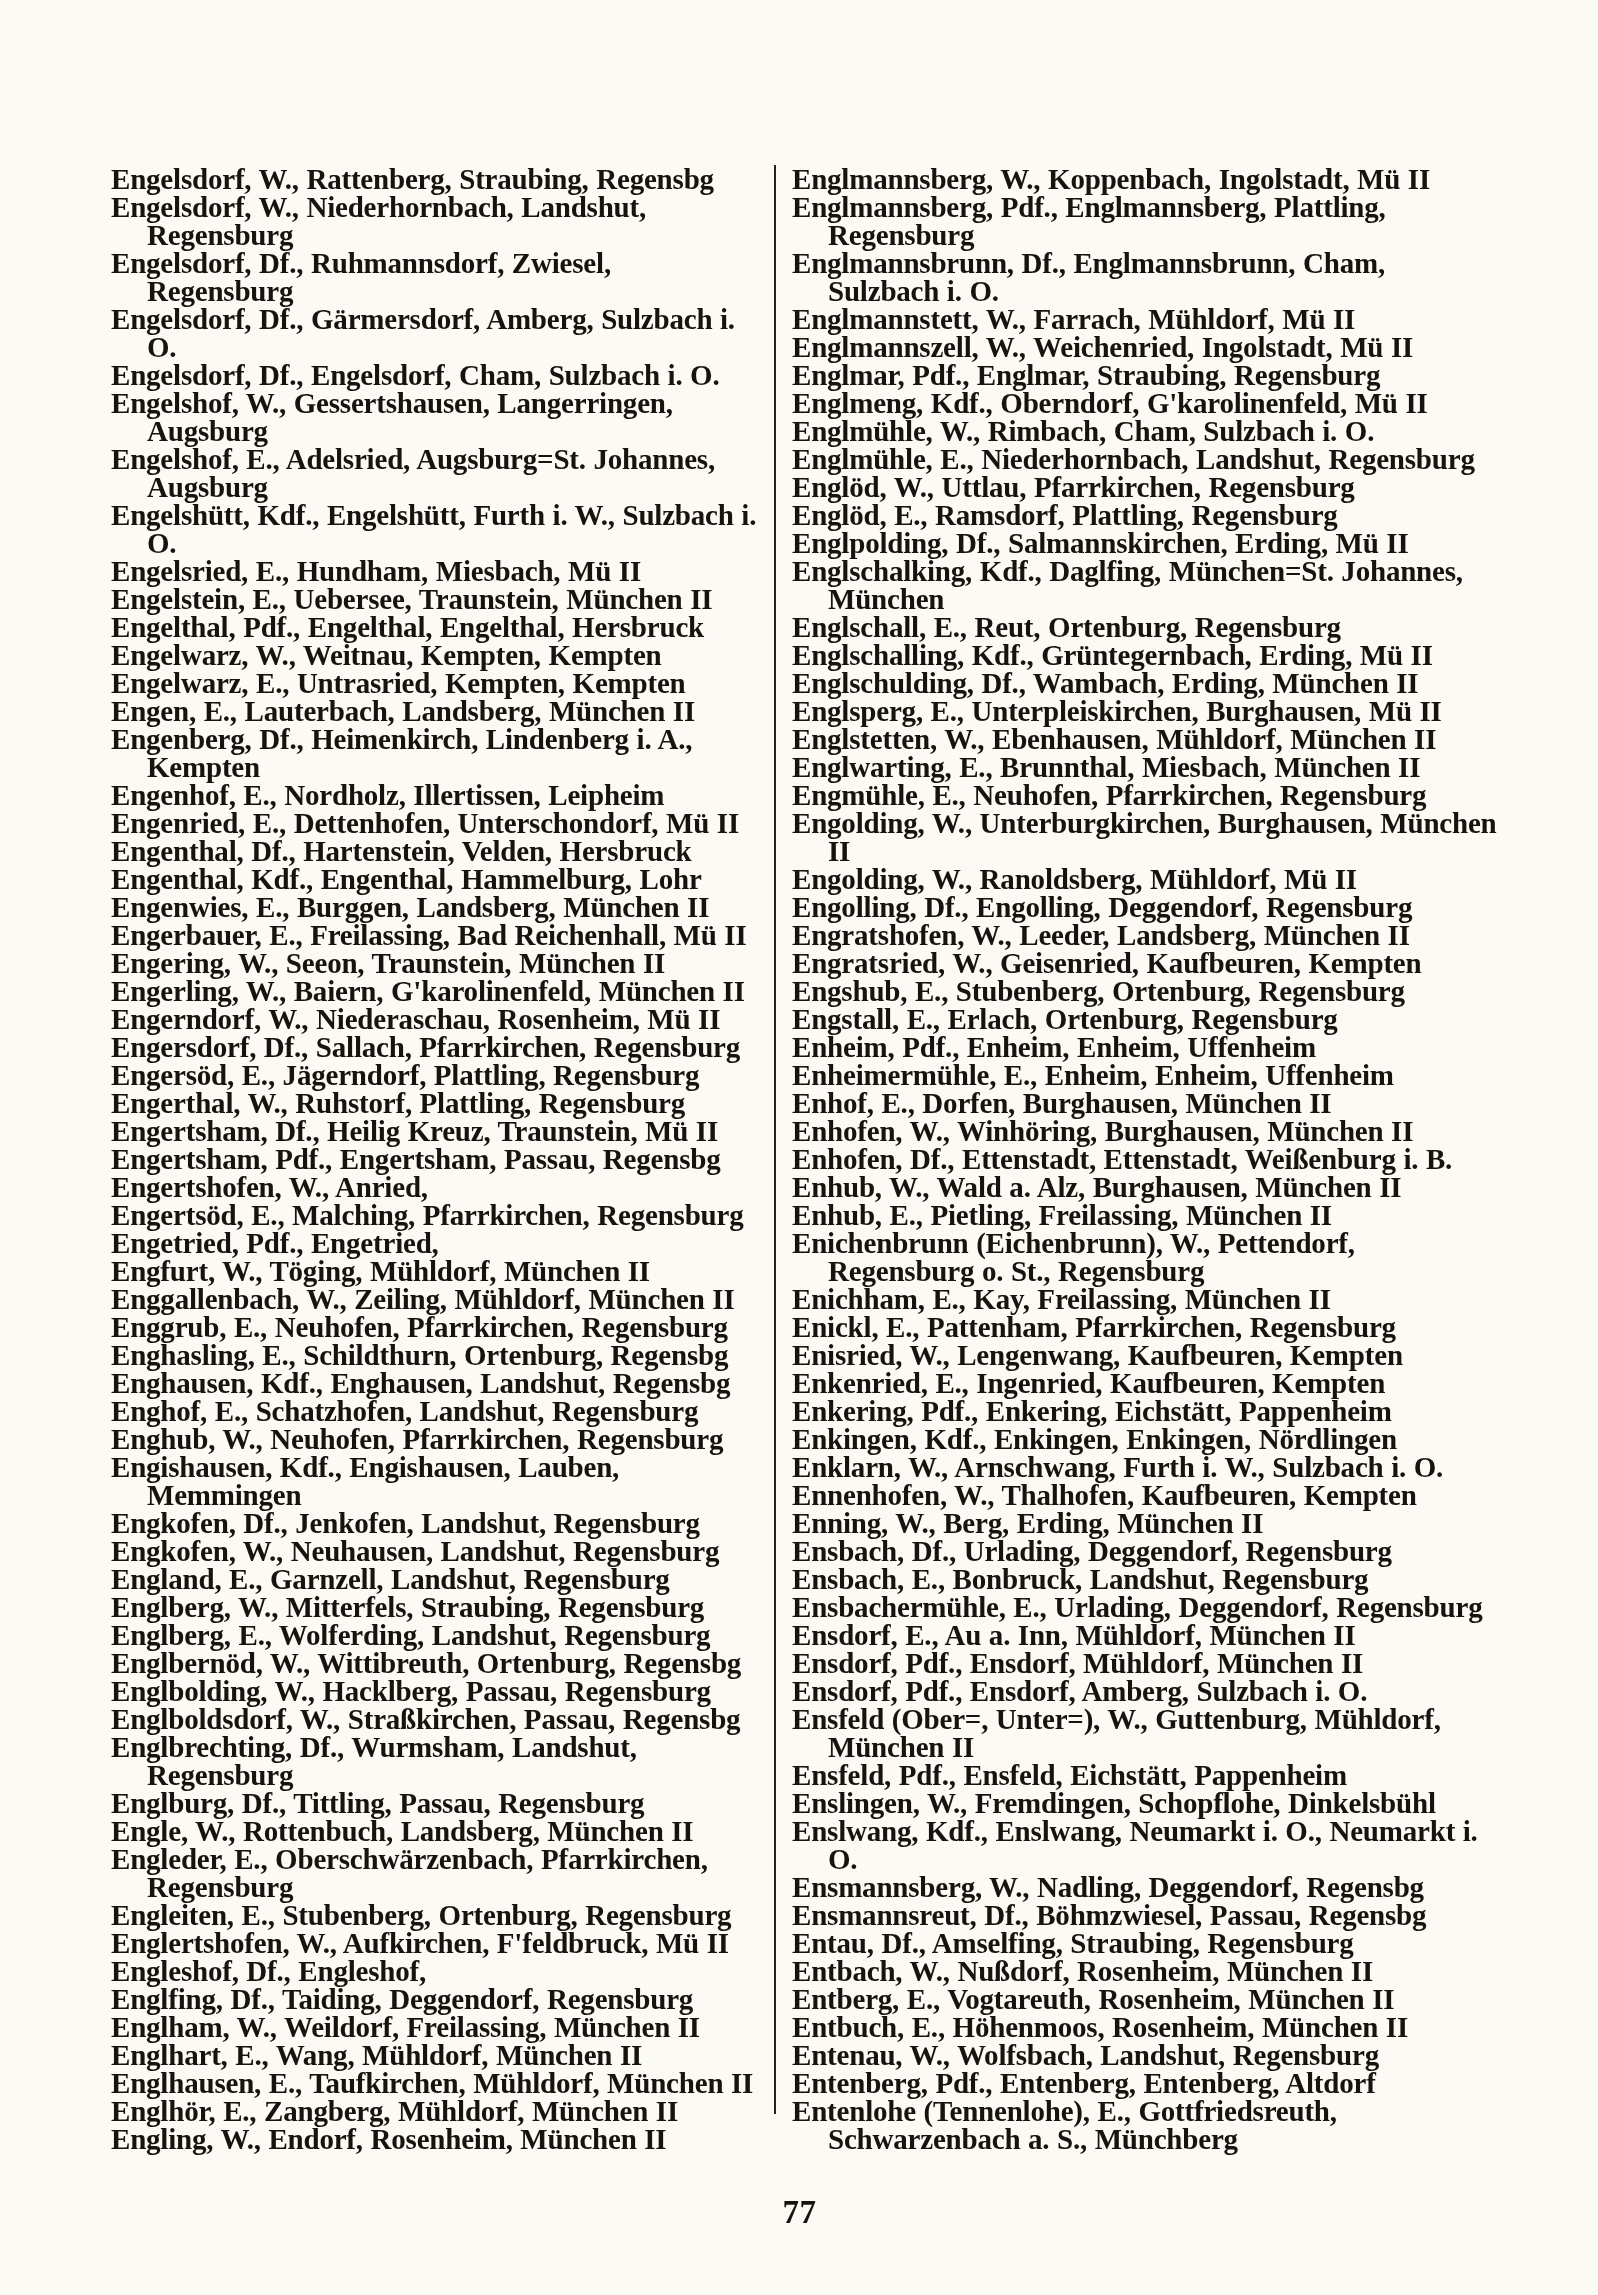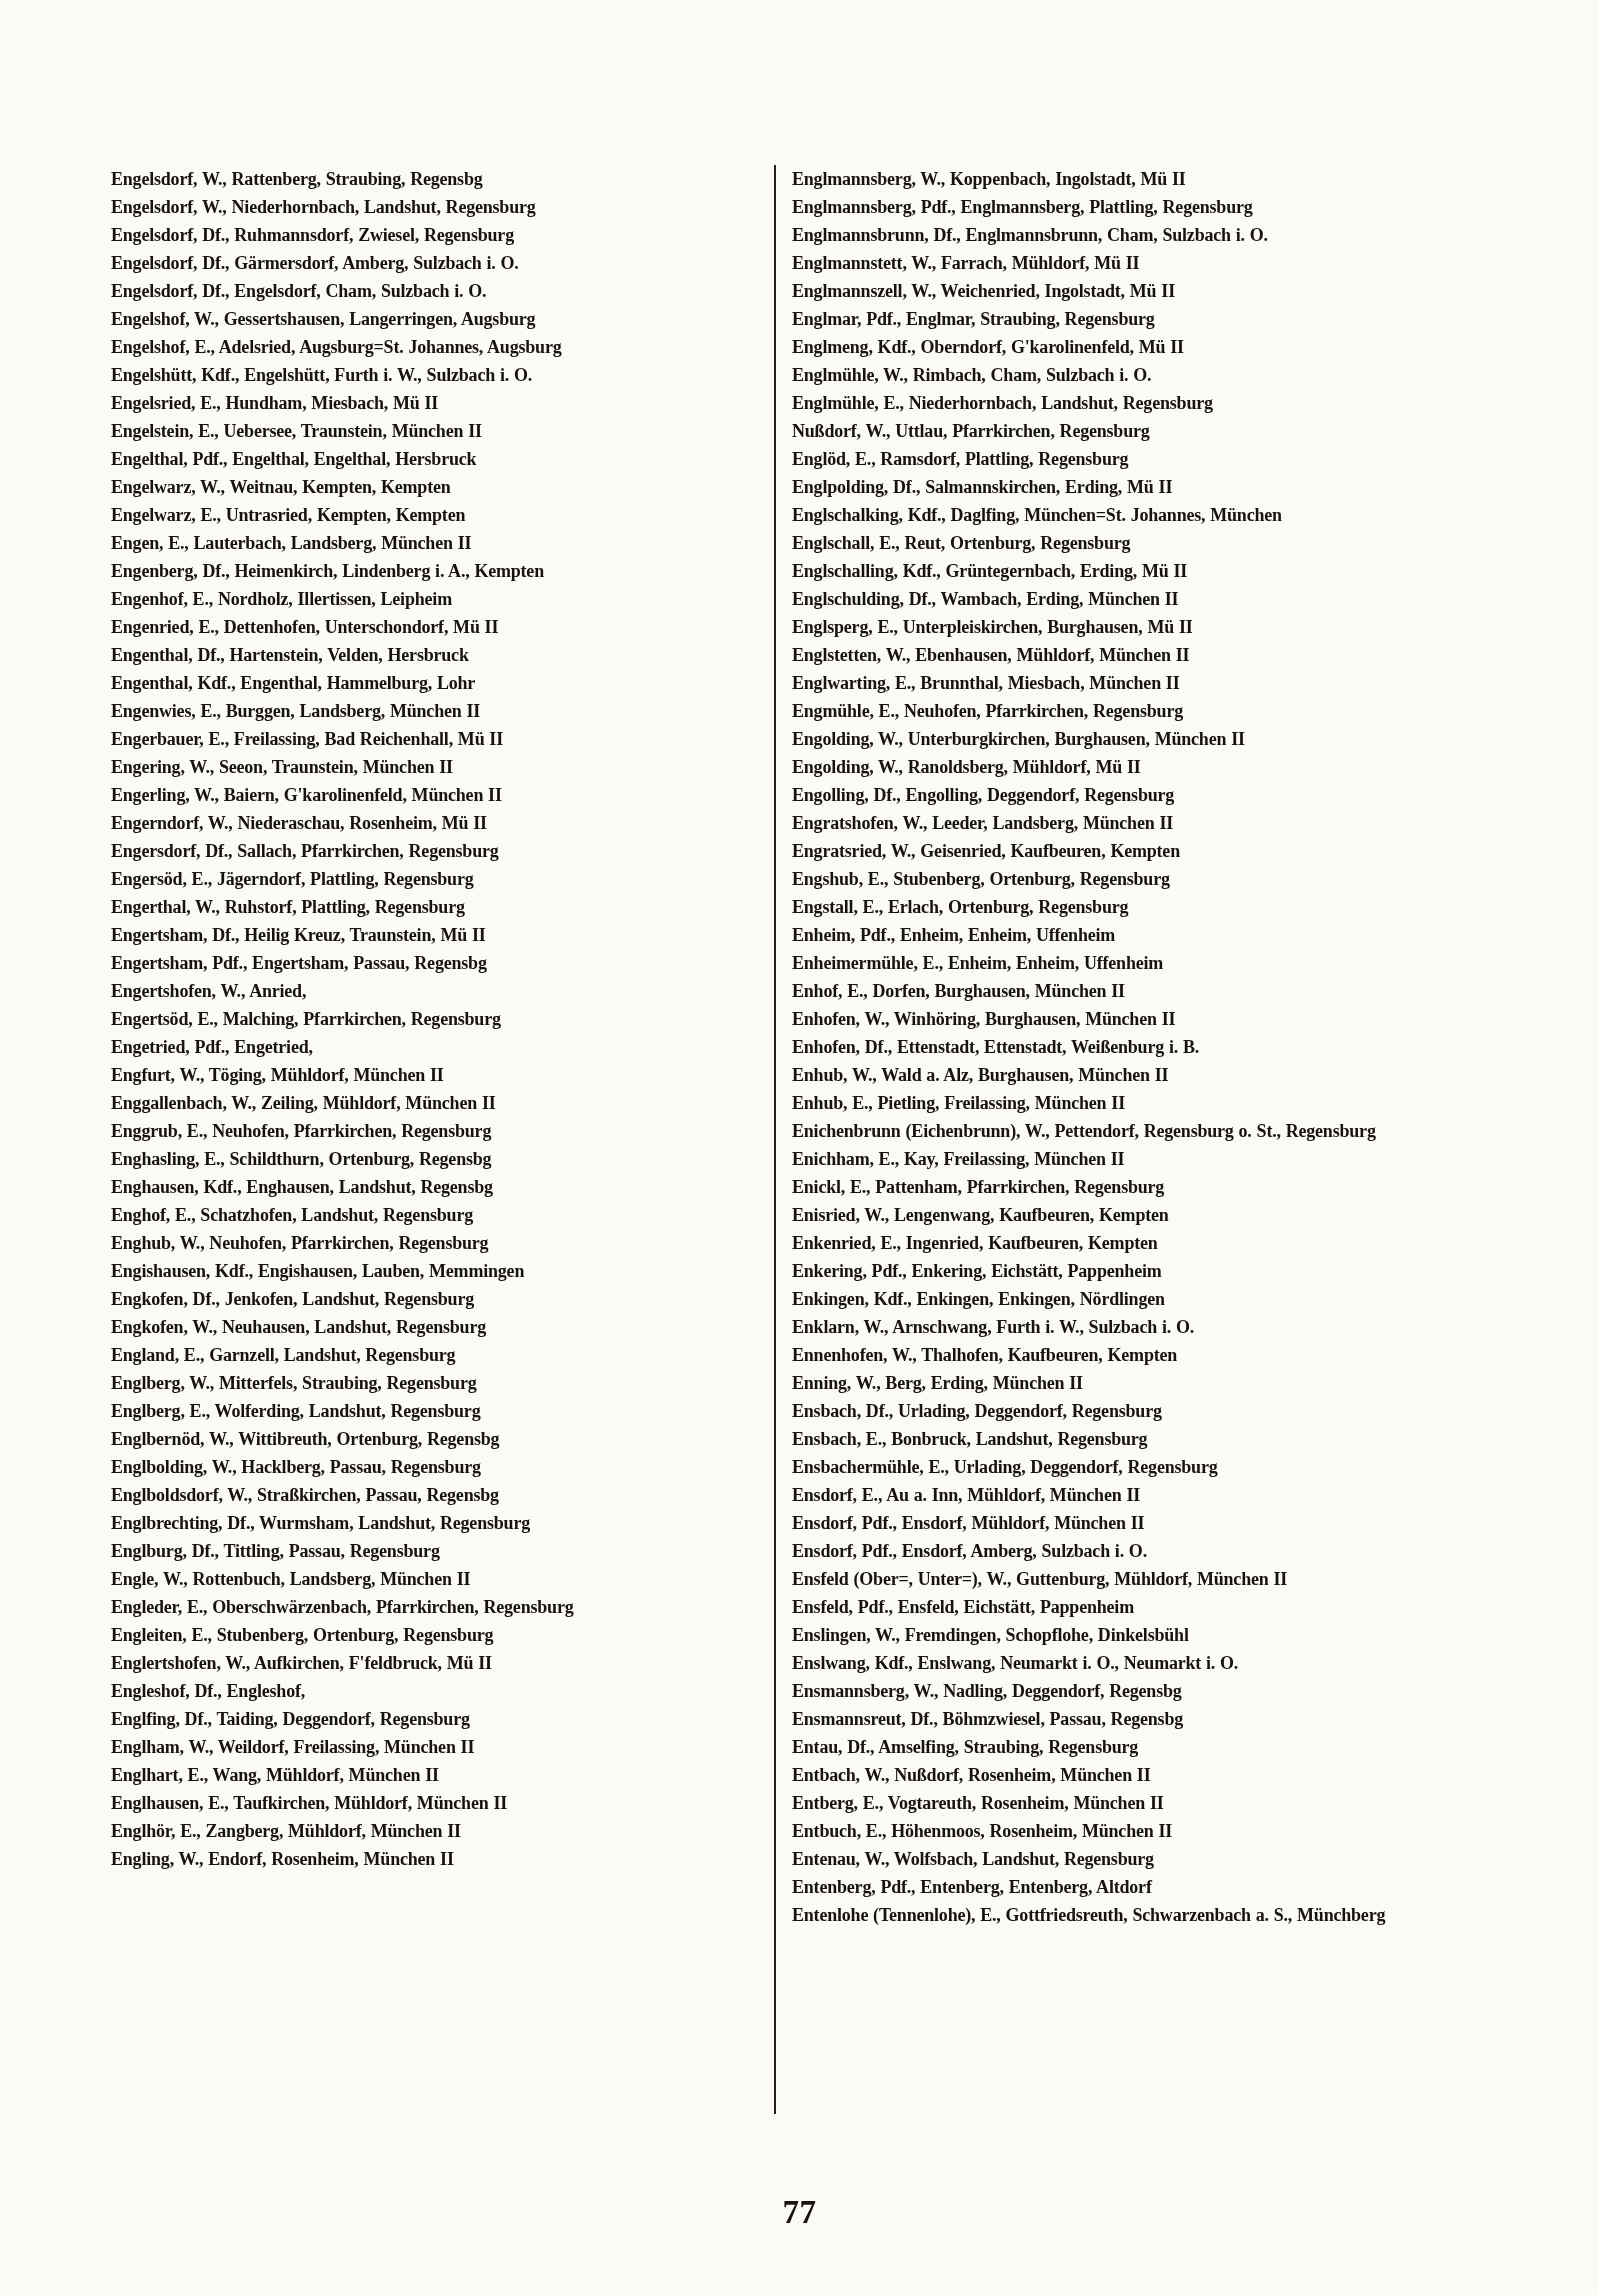--- a/index.html
+++ b/index.html
@@ -16,21 +16,21 @@
     font-weight: 700;
     overflow: hidden;
   }
   .page {
     position: absolute;
     inset: 0;
   }
   .column {
     position: absolute;
     top: 165px;
-    font-size: 18px;
+    font-size: 29px;
     line-height: 28px;
     letter-spacing: -0.2px;
     text-align: left;
   }
   .column.left {
     left: 111px;
     width: 649px;
   }
   .column.right {
     left: 792px;
@@ -134,21 +134,21 @@
   <div class="column right">
       <div class="entry">Englmannsberg, W., Koppenbach, Ingolstadt, Mü II</div>
       <div class="entry">Englmannsberg, Pdf., Englmannsberg, Plattling, Regensburg</div>
       <div class="entry">Englmannsbrunn, Df., Englmannsbrunn, Cham, Sulzbach i. O.</div>
       <div class="entry">Englmannstett, W., Farrach, Mühldorf, Mü II</div>
       <div class="entry">Englmannszell, W., Weichenried, Ingolstadt, Mü II</div>
       <div class="entry">Englmar, Pdf., Englmar, Straubing, Regensburg</div>
       <div class="entry">Englmeng, Kdf., Oberndorf, G'karolinenfeld, Mü II</div>
       <div class="entry">Englmühle, W., Rimbach, Cham, Sulzbach i. O.</div>
       <div class="entry">Englmühle, E., Niederhornbach, Landshut, Regensburg</div>
-      <div class="entry">Nußdorf, W., Uttlau, Pfarrkirchen, Regensburg</div>
+      <div class="entry">Englöd, W., Uttlau, Pfarrkirchen, Regensburg</div>
       <div class="entry">Englöd, E., Ramsdorf, Plattling, Regensburg</div>
       <div class="entry">Englpolding, Df., Salmannskirchen, Erding, Mü II</div>
       <div class="entry">Englschalking, Kdf., Daglfing, München=St. Johannes, München</div>
       <div class="entry">Englschall, E., Reut, Ortenburg, Regensburg</div>
       <div class="entry">Englschalling, Kdf., Grüntegernbach, Erding, Mü II</div>
       <div class="entry">Englschulding, Df., Wambach, Erding, München II</div>
       <div class="entry">Englsperg, E., Unterpleiskirchen, Burghausen, Mü II</div>
       <div class="entry">Englstetten, W., Ebenhausen, Mühldorf, München II</div>
       <div class="entry">Englwarting, E., Brunnthal, Miesbach, München II</div>
       <div class="entry">Engmühle, E., Neuhofen, Pfarrkirchen, Regensburg</div>

